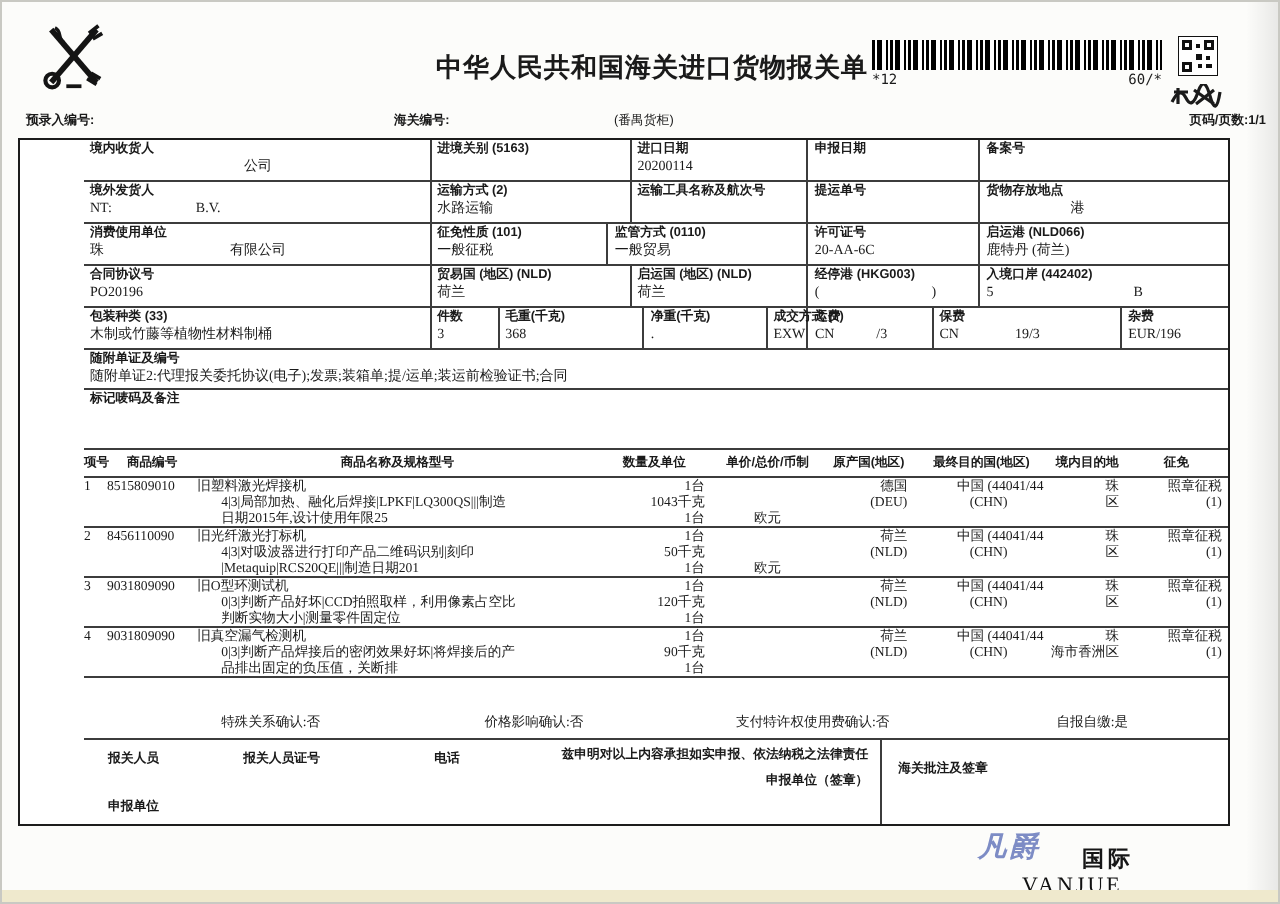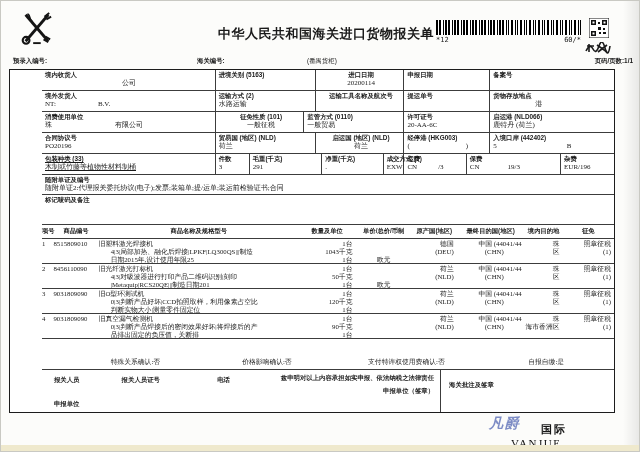--- a/index.html
+++ b/index.html
@@ -21,22 +21,22 @@
   .meta .lab{position:absolute;top:0;}
   .lab{font-size:6.4px;font-weight:bold;line-height:8px;white-space:nowrap;}
   .val{font-size:7px;line-height:8px;font-family:"Liberation Serif",serif;white-space:nowrap;}
   
   .box{position:absolute;left:8px;top:68px;width:606px;height:344px;border:1.6px solid #1c1c1c;background:#fff;
        box-sizing:border-box;display:flex;flex-direction:column;padding-left:32px;}
   .row{display:flex;border-bottom:1px solid #3c3c3c;box-sizing:border-box;flex:none;}
   .h21{height:21px;} .h20{height:20px;} .h30{height:30px;}
   .c{box-sizing:border-box;padding:1px 0 0 3px;border-right:1px solid #3c3c3c;overflow:visible;}
   .c:last-child{border-right:none;}
-  .cw1{width:30.36%;} .cw2{width:17.49%;} .cw3{width:15.51%;text-align:center;} .cw4{width:15.02%;} .cw5{width:21.62%;}
-  .p1{width:30.36%;text-decoration:underline;} .p2{width:5.94%;} .p3{width:12.71%;} .p4{width:10.73%;} .p5{width:3.63%;} .p6{width:10.89%;} .p7{width:16.5%;} .p8{width:9.24%;}
+  .cw1{width:30.36%;} .cw2{width:17.49%;} .cw3{width:15.51%;} .cw4{width:15.02%;} .cw5{width:21.62%;}
+  .p1{width:30.36%;} .p2{width:5.94%;} .p3{width:12.71%;} .p4{width:10.73%;} .p5{width:3.63%;} .p6{width:10.89%;} .p7{width:16.5%;} .p8{width:9.24%;}
   .fullrow{flex-direction:column;padding:1px 0 0 3px;}
   
   .gt-head{display:flex;height:13px;align-items:center;border-bottom:1px solid #3c3c3c;flex:none;}
   .gt-head .gh{font-size:6.3px;font-weight:bold;text-align:center;white-space:nowrap;overflow:visible;}
   .gt-row{display:flex;height:25px;border-bottom:1px solid #3c3c3c;padding-top:1px;box-sizing:border-box;flex:none;}
   .gl{display:block;font-size:6.8px;line-height:8px;height:8px;font-family:"Liberation Serif",serif;white-space:nowrap;}
   .g-no{width:2%;} .g-code{width:7.9%;} .g-name{width:35%;} .g-qty{width:9.9%;} .g-price{width:9.9%;}
   .g-origin{width:7.8%;} .g-dest{width:11.9%;} .g-dom{width:6.6%;} .g-tax{width:9%;}
   .ta-r{text-align:right;padding-right:3px;box-sizing:border-box;}
   .ta-c{text-align:center;}
@@ -205,21 +205,21 @@
       <div class="c p1">
           <div class="lab">包装种类 (33)</div>
         <div class="val">木制或竹藤等植物性材料制桶</div>
         </div>
       <div class="c p2">
           <div class="lab">件数</div>
         <div class="val">3</div>
         </div>
       <div class="c p3">
           <div class="lab">毛重(千克)</div>
-        <div class="val">291</div>
+        <div class="val">368</div>
         </div>
       <div class="c p4">
           <div class="lab">净重(千克)</div>
         <div class="val">.</div>
         </div>
       <div class="c p5">
           <div class="lab">成交方式 (7)</div>
         <div class="val">EXW</div>
         </div>
       <div class="c p6">

